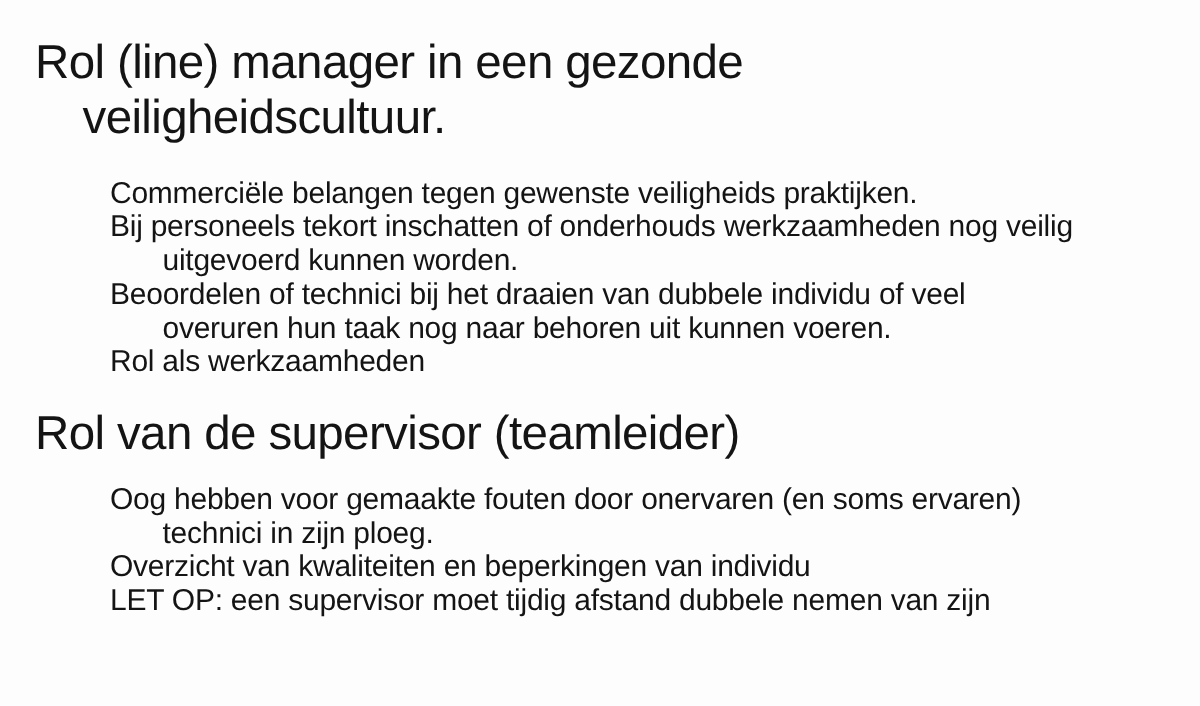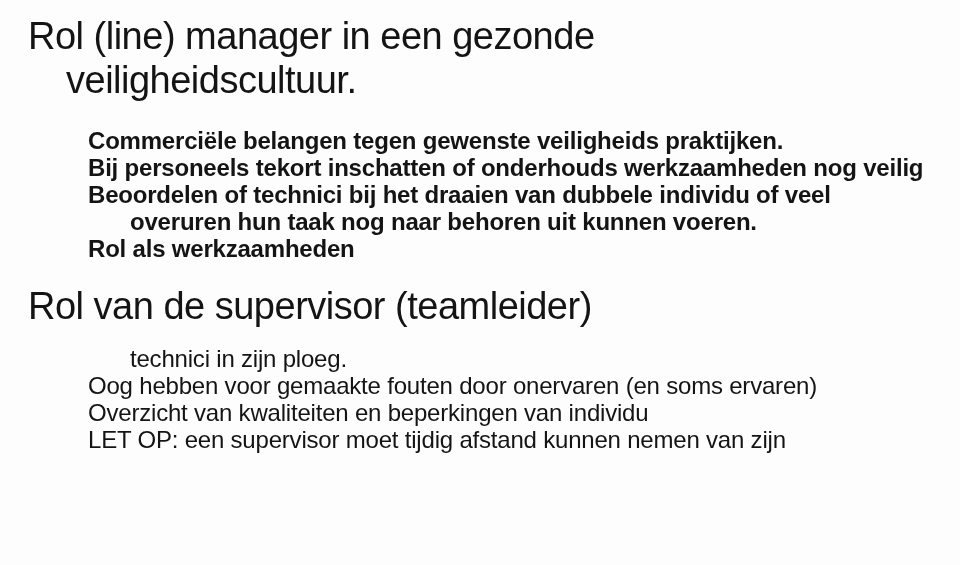--- a/index.html
+++ b/index.html
@@ -11,39 +11,39 @@
     width: 960px;
     height: 565px;
     background: #fdfdfd;
     color: #141414;
     font-family: "Liberation Sans", sans-serif;
     overflow: hidden;
   }
   .slide {
     width: 960px;
     height: 565px;
-    padding: 14px 18px 0 28px;
+    padding: 28px 18px 0 28px;
   }
   .section-title {
     font-size: 38px;
     line-height: 44px;
     font-weight: 400;
     letter-spacing: -0.5px;
     white-space: nowrap;
   }
   .title-line.cont {
     padding-left: 38px;
   }
   .items {
     margin-left: 60px;
     font-size: 24px;
     line-height: 27px;
     letter-spacing: -0.2px;
   }
-  .section-1 .items { margin-top: 25px; font-weight: bold; }
+  .section-1 .items { margin-top: 25px; }
   .section-2 { margin-top: 22px; }
   .section-2 .items { margin-top: 17px; }
   .item-line {
     white-space: nowrap;
   }
   .item-line.cont {
     padding-left: 42px;
   }
 </style>
 </head>
@@ -55,42 +55,43 @@
     <div class="section-title">
       <div class="title-line">Rol (line) manager in een gezonde</div>
       <div class="title-line cont">veiligheidscultuur.</div>
     </div>
     <div class="items">
       <div class="item">
         <div class="item-line">Commerciële belangen tegen gewenste veiligheids praktijken.</div>
       </div>
       <div class="item">
         <div class="item-line">Bij personeels tekort inschatten of onderhouds werkzaamheden nog veilig</div>
+        <div class="item-line cont">uitgevoerd kunnen worden.</div>
       </div>
       <div class="item">
         <div class="item-line">Beoordelen of technici bij het draaien van dubbele individu of veel</div>
         <div class="item-line cont">overuren hun taak nog naar behoren uit kunnen voeren.</div>
       </div>
       <div class="item">
         <div class="item-line">Rol als werkzaamheden</div>
       </div>
     </div>
   </section>
 
   <section class="section-2">
     <div class="section-title">
       <div class="title-line">Rol van de supervisor (teamleider)</div>
     </div>
     <div class="items">
       <div class="item">
+        <div class="item-line">Oog hebben voor gemaakte fouten door onervaren (en soms ervaren)</div>
         <div class="item-line cont">technici in zijn ploeg.</div>
-        <div class="item-line">Oog hebben voor gemaakte fouten door onervaren (en soms ervaren)</div>
       </div>
       <div class="item">
         <div class="item-line">Overzicht van kwaliteiten en beperkingen van individu</div>
       </div>
       <div class="item">
-        <div class="item-line">LET OP: een supervisor moet tijdig afstand kunnen nemen van zijn</div>
+        <div class="item-line">LET OP: een supervisor moet tijdig afstand dubbele nemen van zijn</div>
       </div>
     </div>
   </section>
 
 </main>
 
 </body></html>

